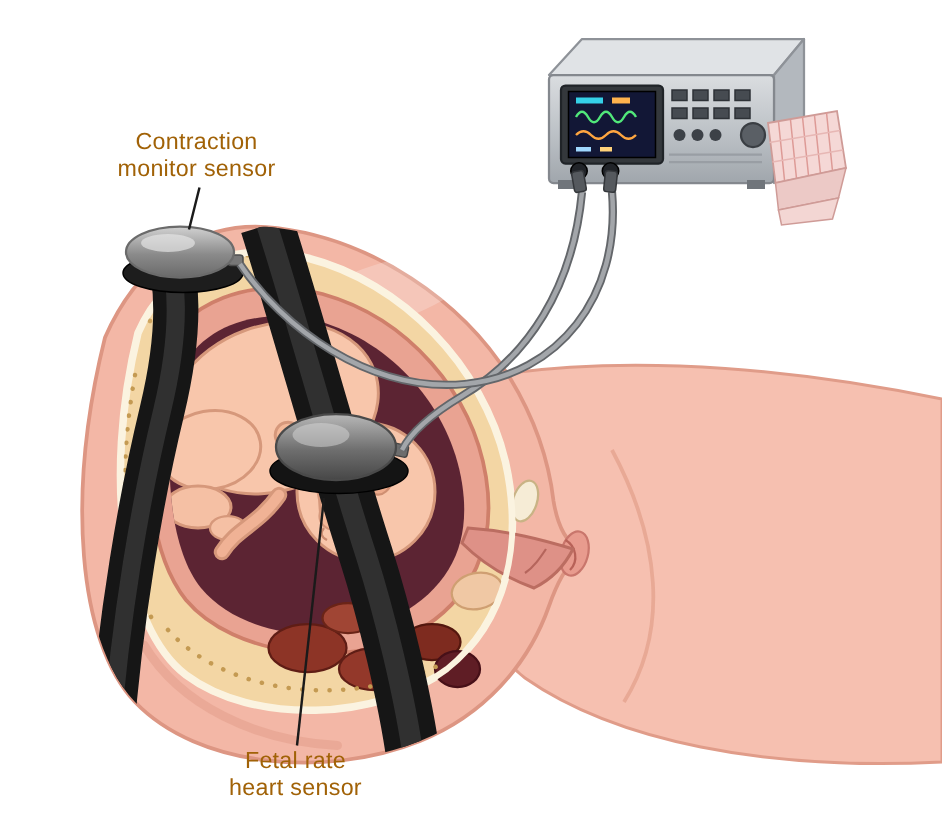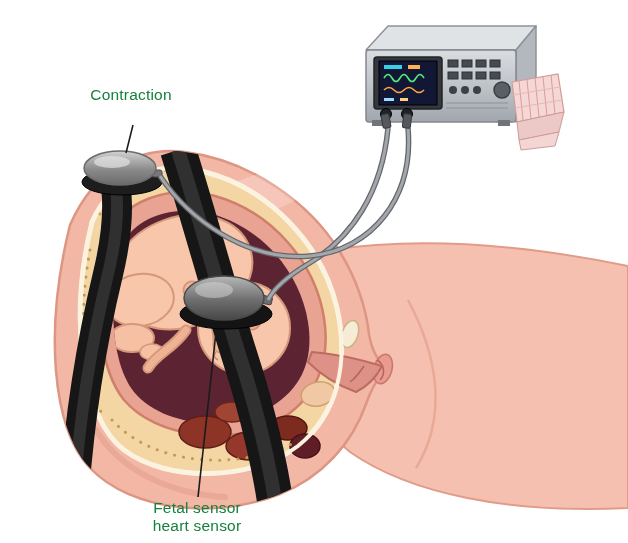--- a/index.html
+++ b/index.html
@@ -2,21 +2,21 @@
 <html><head>
 <meta charset="utf-8">
 <style>
   html,body{margin:0;padding:0;background:#fff;}
   .stage{
     position:relative;width:628px;height:543px;background:#ffffff;overflow:hidden;
     font-family:"Liberation Sans", sans-serif;
   }
   .stage svg{position:absolute;left:0;top:0;width:628px;height:543px;display:block;}
   .label{
-    position:absolute;text-align:center;color:#15803d;
+    position:absolute;text-align:center;color:#a16207;
     font-size:15.5px;line-height:18px;font-weight:normal;letter-spacing:.2px;
   }
   .label-line{display:block;}
   .label-contraction{left:41px;top:86px;width:180px;}
   .label-fetal{left:107px;top:499px;width:180px;}
 </style>
 </head>
 <body>
 
 <div class="stage">
@@ -182,19 +182,20 @@
   </g>
 
   <g>
     <path d="M 133 125 L 126 153" fill="none" stroke="#1a1a1a" stroke-width="1.6"></path>
     <path d="M 198 497 L 216 332" fill="none" stroke="#1a1a1a" stroke-width="1.6"></path>
   </g>
 </svg>
 
 <div class="label label-contraction">
   <span class="label-line">Contraction</span>
+  <span class="label-line">monitor sensor</span>
 </div>
 <div class="label label-fetal">
-  <span class="label-line">Fetal sensor</span>
+  <span class="label-line">Fetal rate</span>
   <span class="label-line">heart sensor</span>
 </div>
 
 </div>
 
 </body></html>

